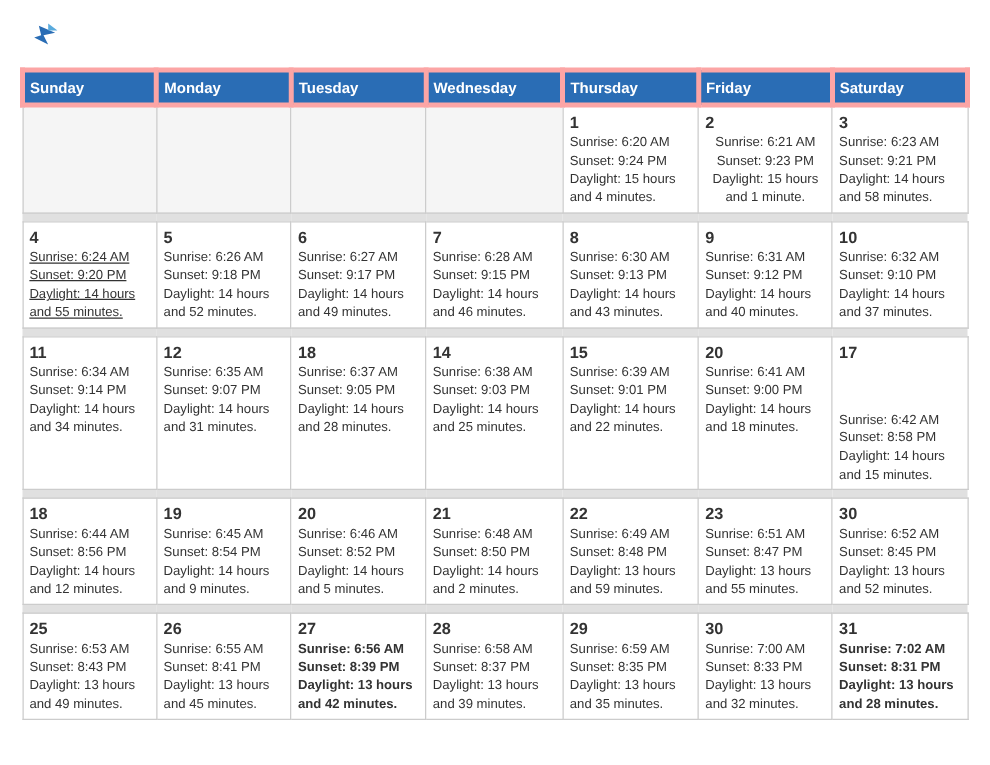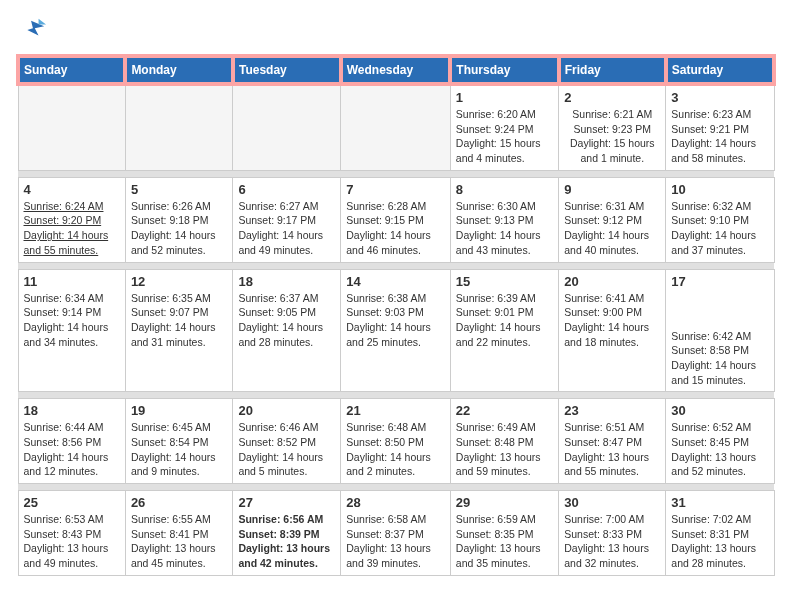--- a/index.html
+++ b/index.html
@@ -377,20 +377,20 @@
         </td>
         <td>
           <span class="day-number">30</span>
           <div class="day-info" style="white-space: pre-line;">Sunrise: 7:00 AM
 Sunset: 8:33 PM
 Daylight: 13 hours
 and 32 minutes.</div>
         </td>
         <td>
           <span class="day-number">31</span>
-          <div class="day-info" style="white-space: pre-line;">Sunrise: 7:02 AM
+          <div class="day-info" style="white-space: pre-line; font-weight: bold;">Sunrise: 7:02 AM
 Sunset: 8:31 PM
 Daylight: 13 hours
 and 28 minutes.</div>
         </td>
       </tr>
     </tbody>
 </table>
 
 </body></html>

